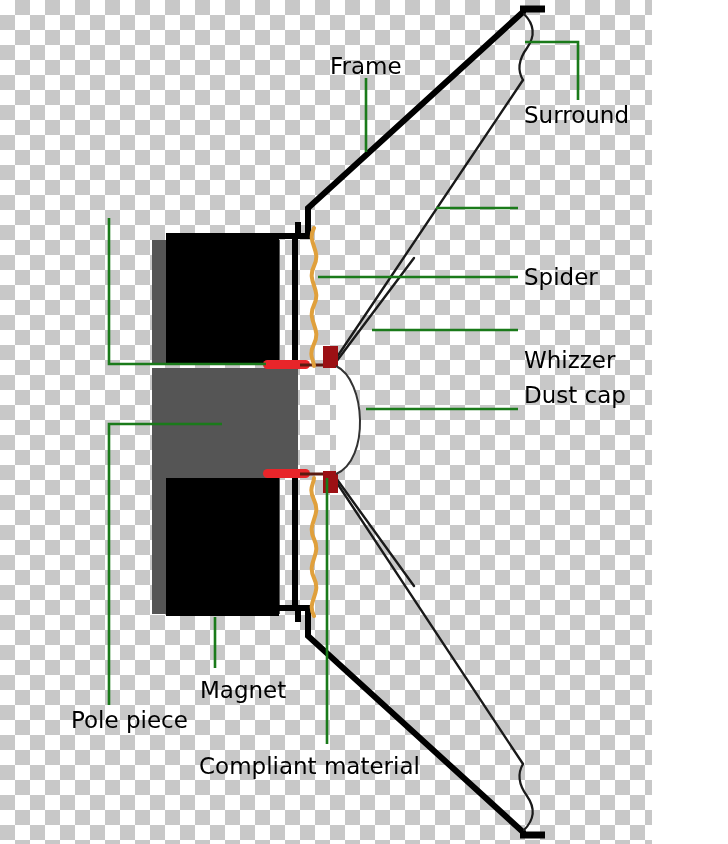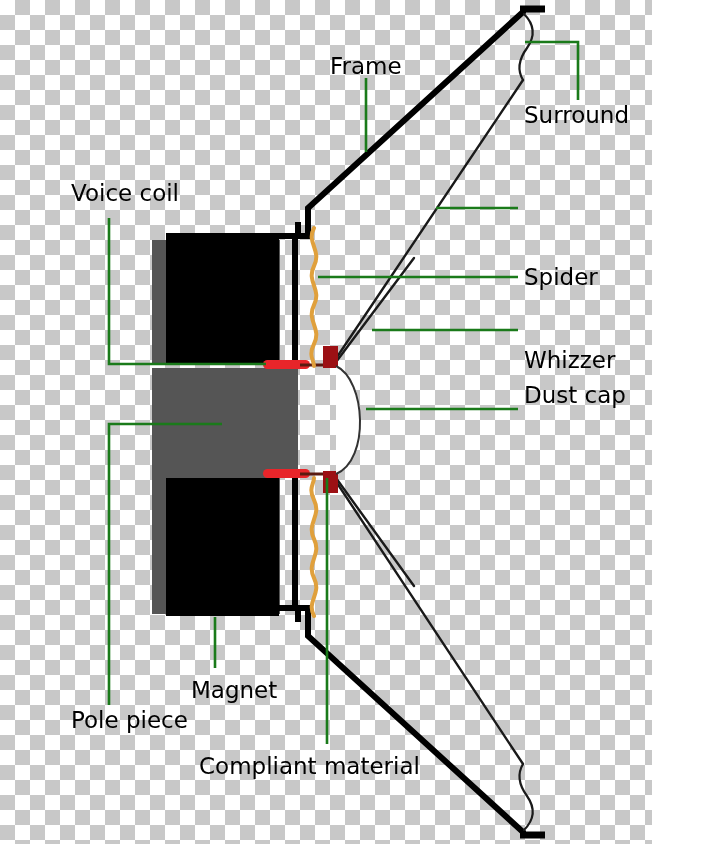--- a/index.html
+++ b/index.html
@@ -138,21 +138,20 @@
 
   <div class="lbl" style="left:524px; top:104px;text-align:right;">Surround</div>
 
 
   <div class="lbl" style="left:524px; top:266px;text-align:center;">Spider</div>
 
   <div class="lbl" style="left:524px; top:318px;margin-top:31px;">Whizzer</div>
 
   <div class="lbl" style="left:524px; top:384px;">Dust cap</div>
 
-  <div class="lbl" style="left:71px; top:182px;">Voice coil</div>
 
-  <div class="lbl" style="left:191px; top:679px;">Magnet</div>
+  <div class="lbl" style="left:200px; top:679px;">Magnet</div>
 
   <div class="lbl" style="left:199px; top:755px;">Compliant material</div>
 
   <div class="lbl" style="left:71px; top:709px;">Pole piece</div>
 
 </div>
 
 </body></html>

